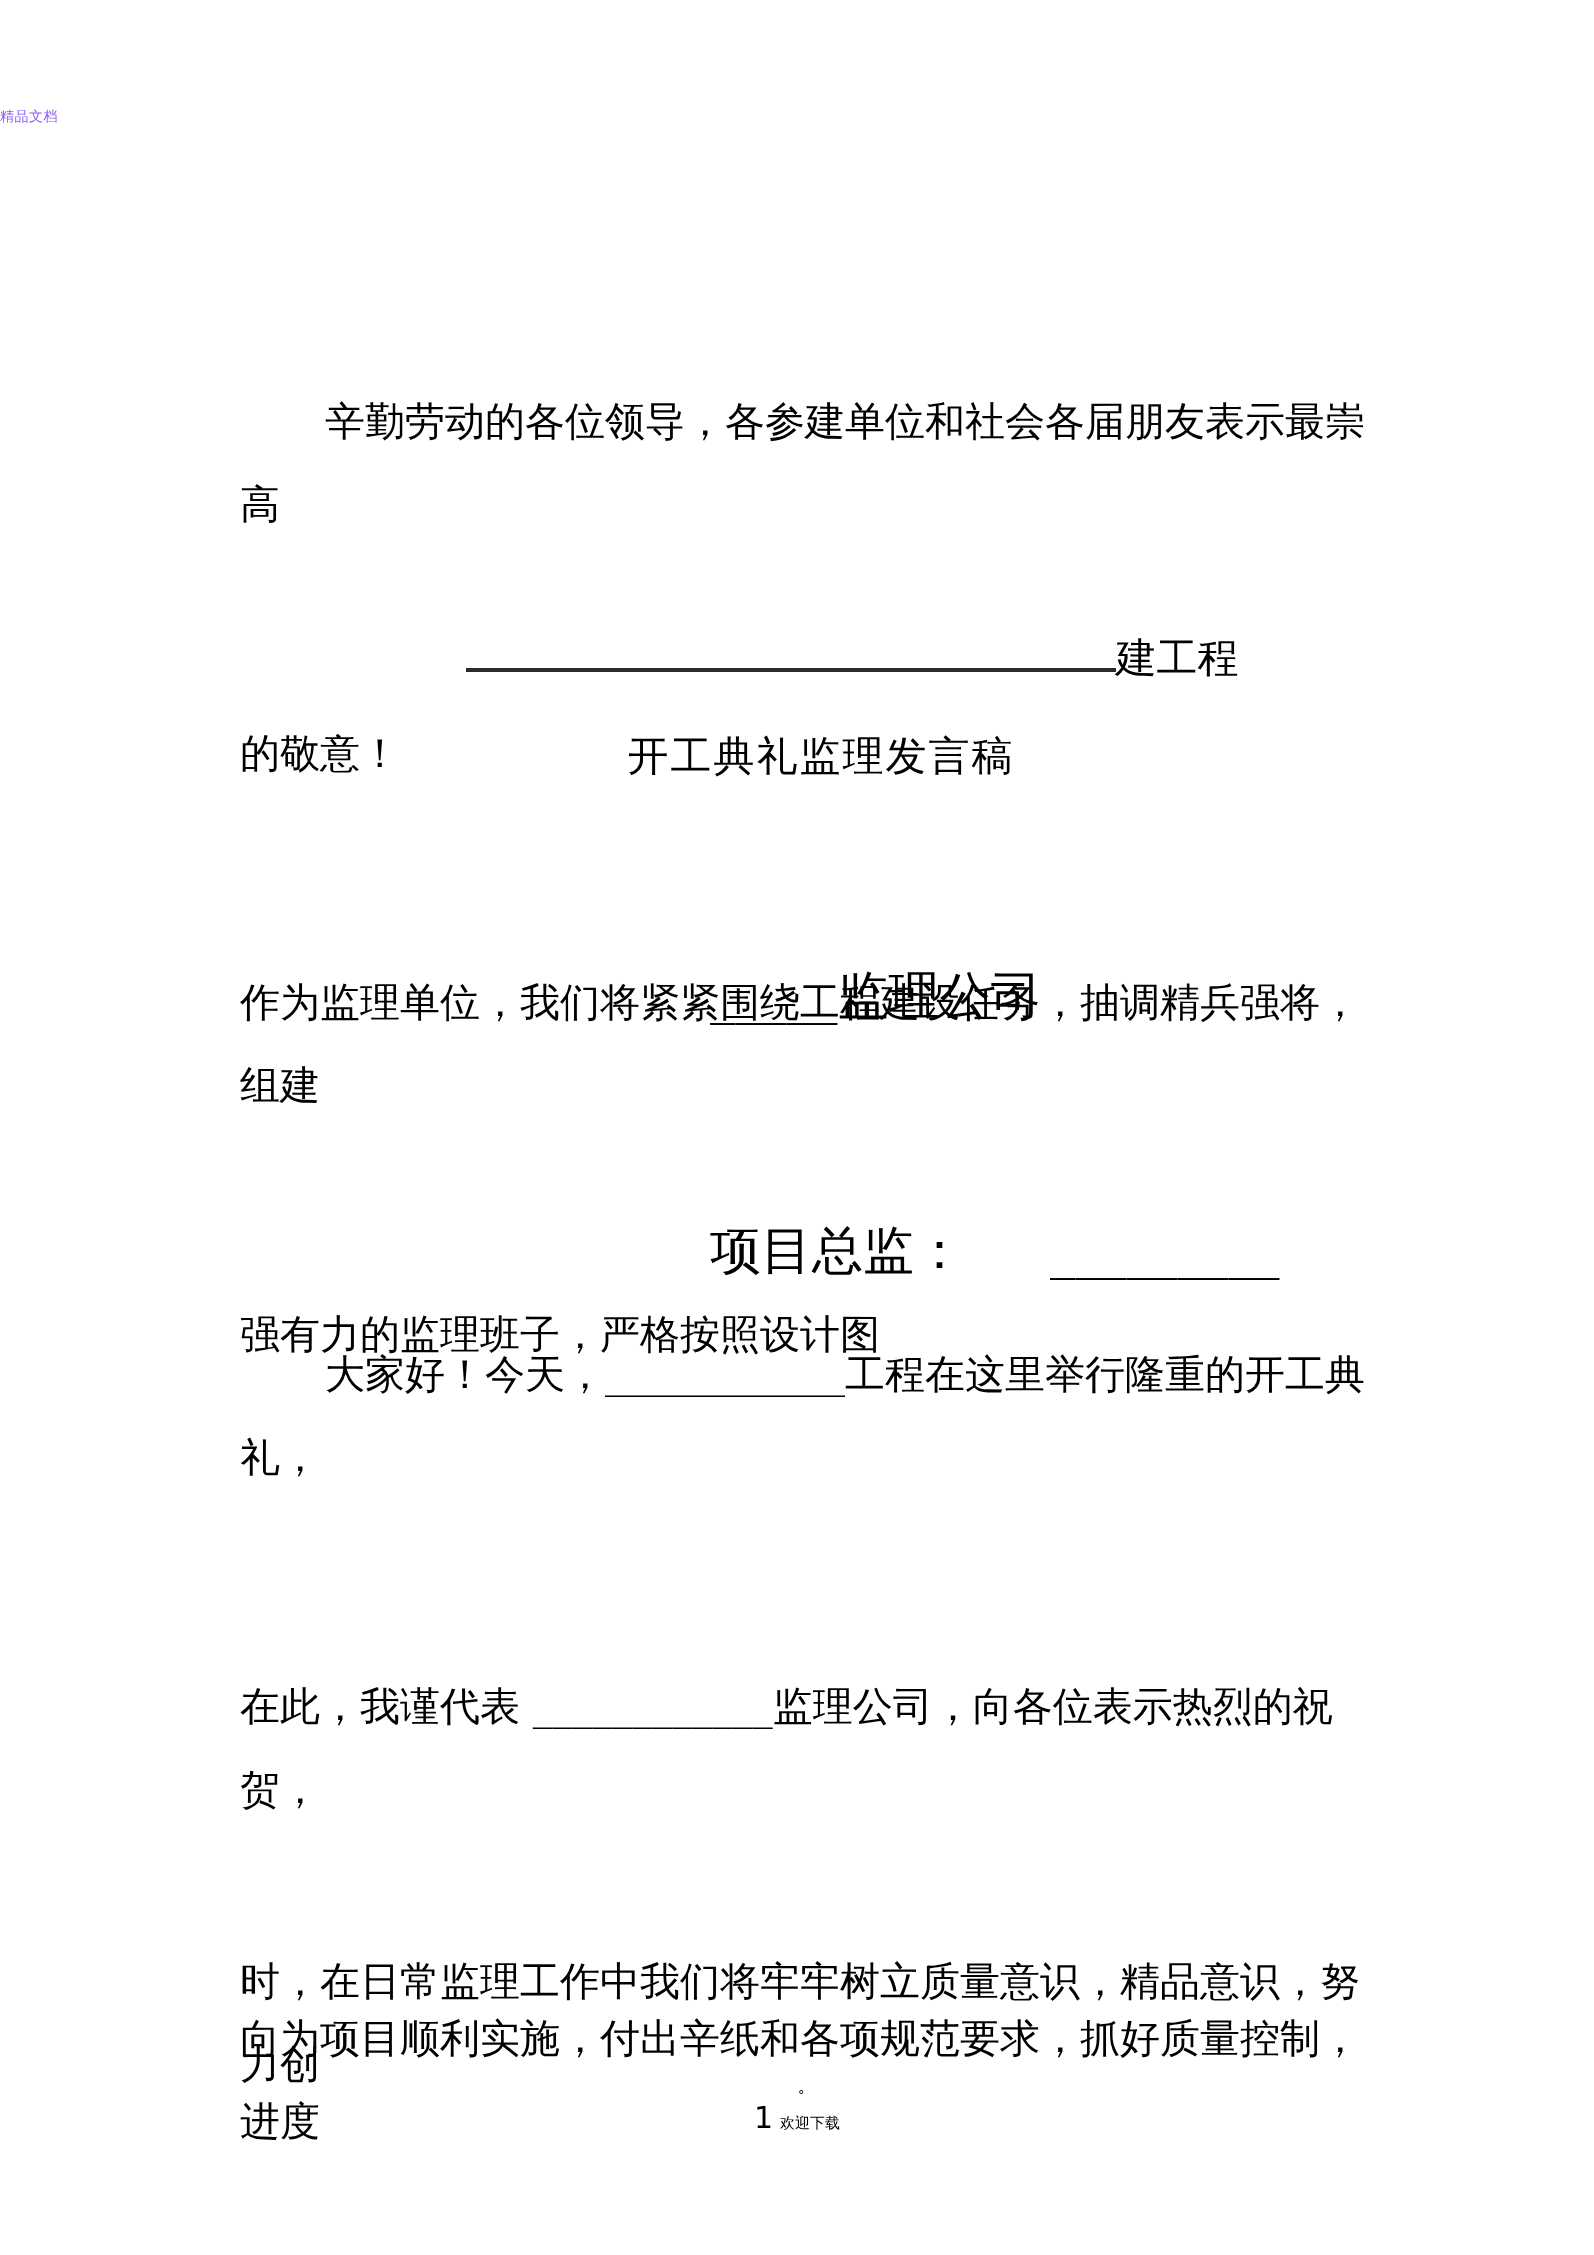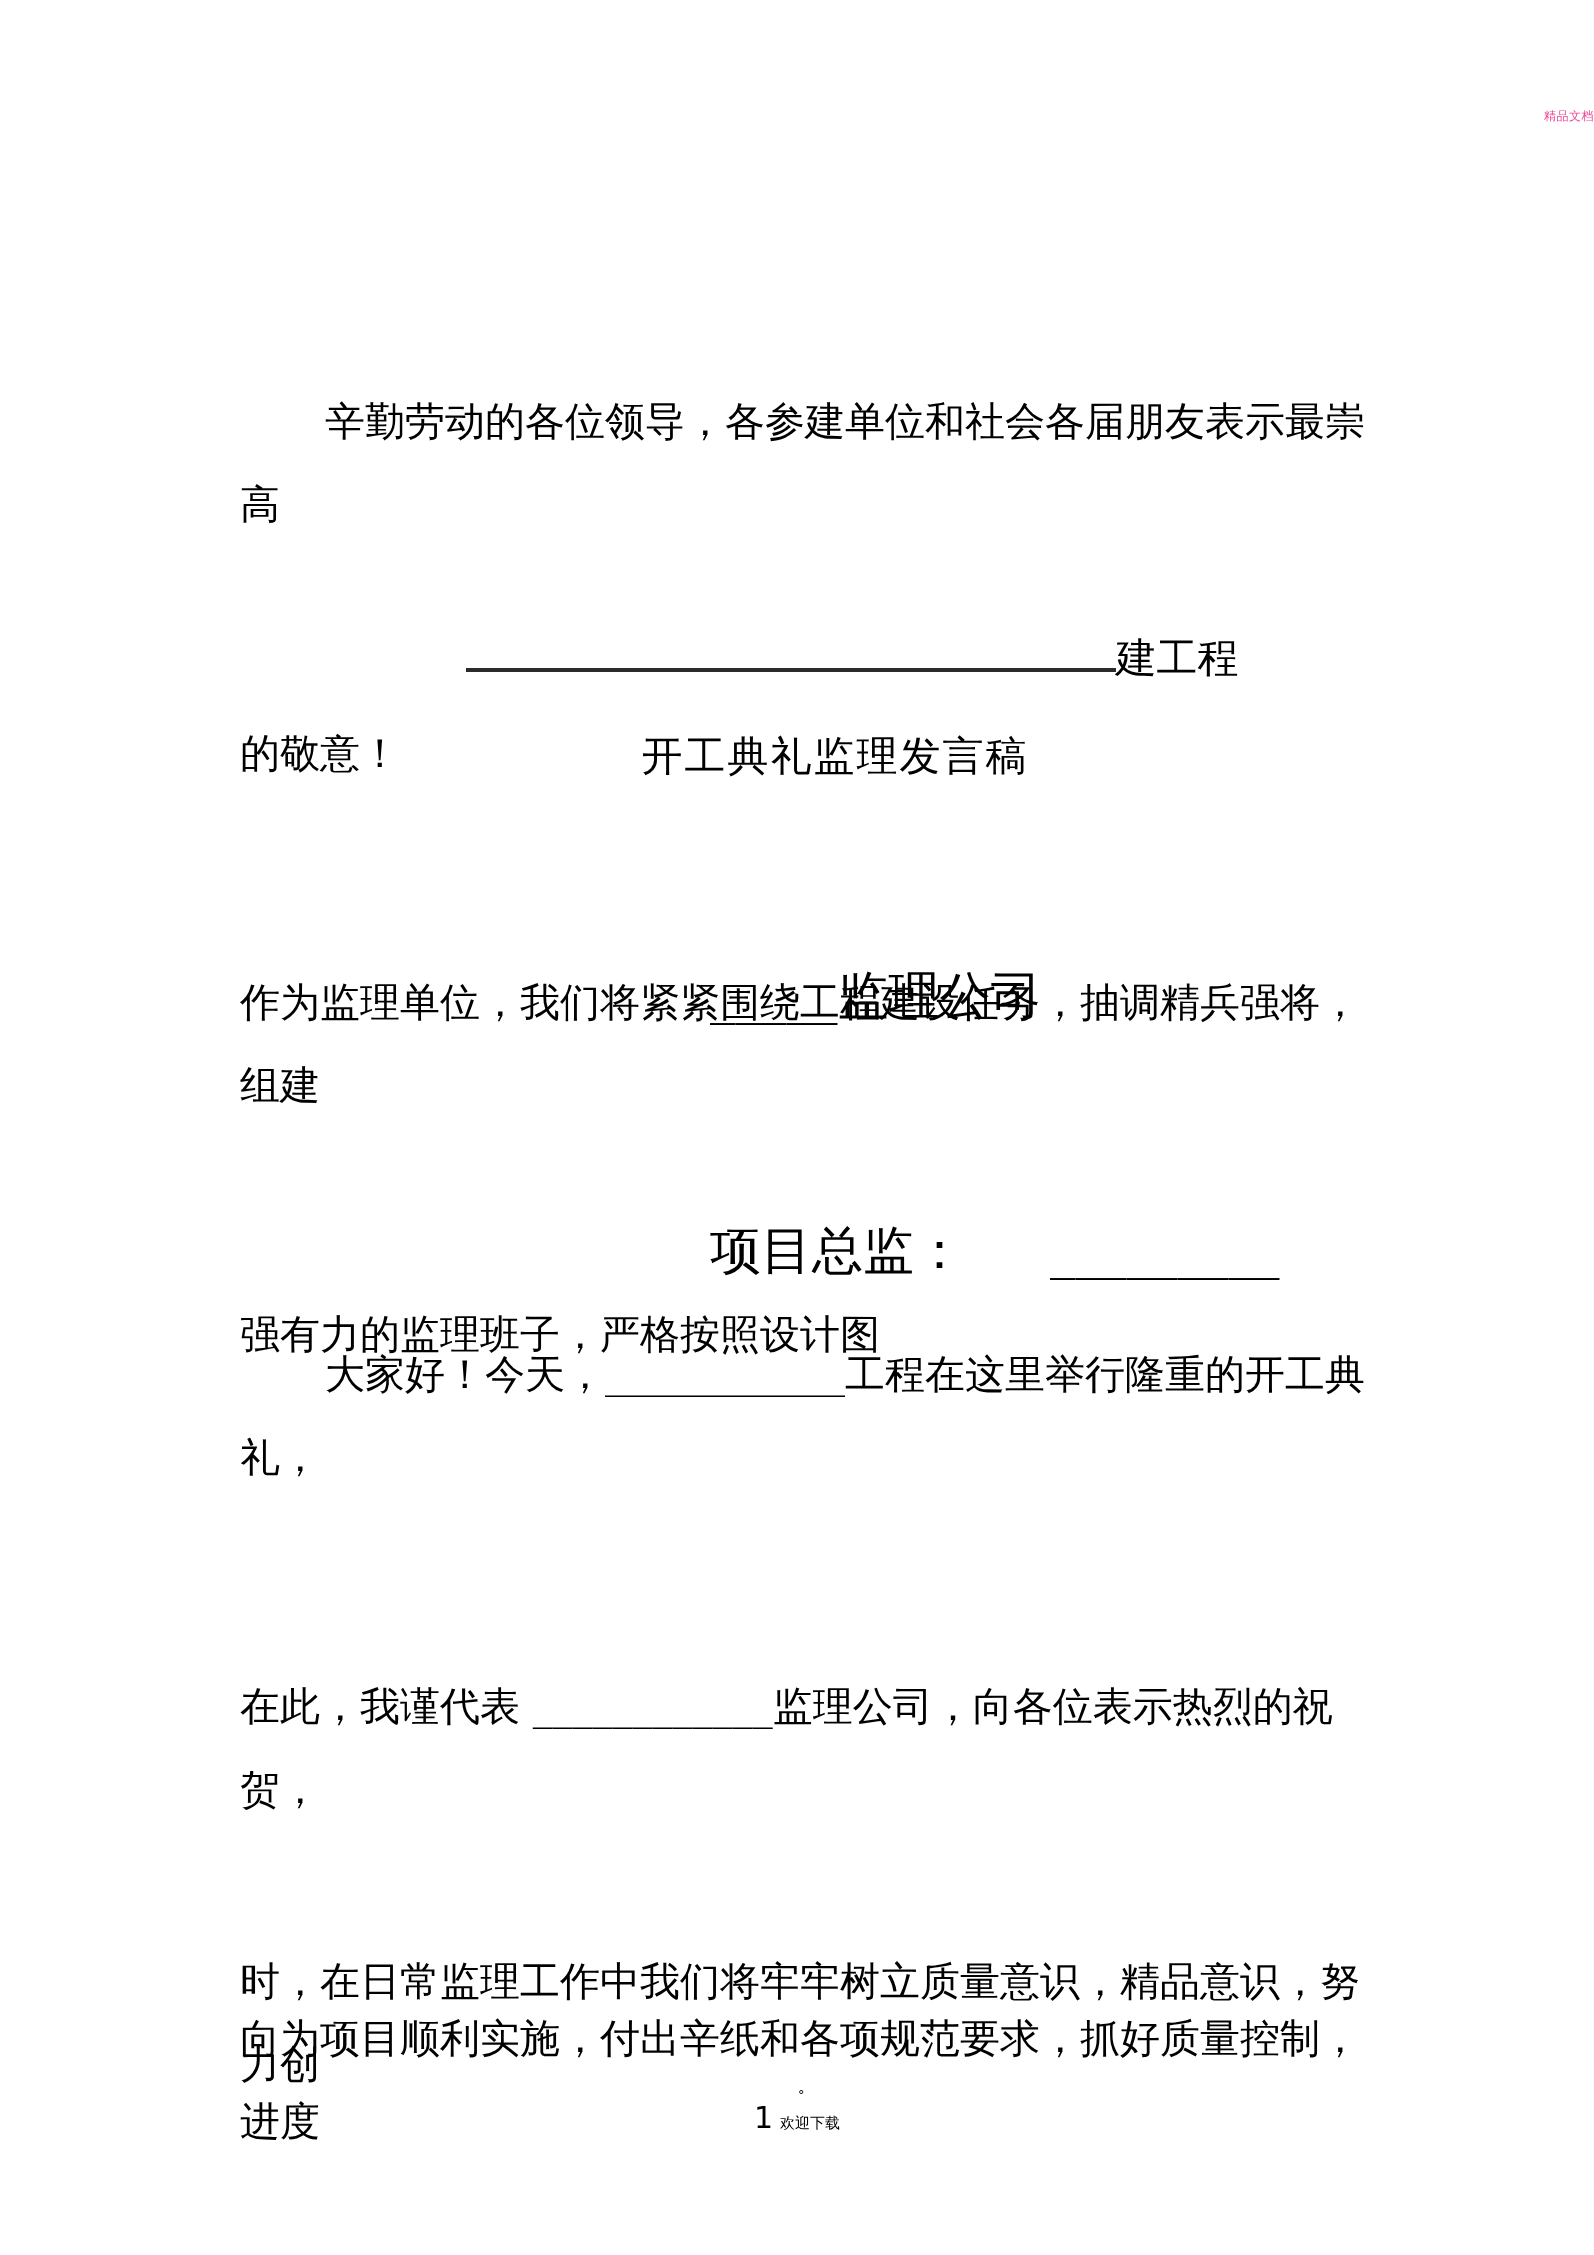--- a/index.html
+++ b/index.html
@@ -9,24 +9,24 @@
     height:2255px;
     margin:0 auto;
     background:#ffffff;
     color:#000000;
     font-family:"DejaVu Serif","Liberation Serif",serif;
     overflow:hidden;
   }
   .watermark{
     position:absolute;
     top:108px; left:0; right:0;
-    text-align:right;
+    text-align:left;
     font-family:"DejaVu Sans","Liberation Sans",sans-serif;
-    font-size:12px;
-    color:#ec4899;
+    font-size:14px;
+    color:#8b5cf6;
     letter-spacing:0.5px;
   }
   .textblock{
     position:absolute;
     left:240px;
     width:1130px;
     font-size:40px;
     line-height:83px;
     white-space:pre-wrap;
   }
@@ -41,21 +41,21 @@
     line-height:92px;
     color:#000000;
   }
   .title-line1{position:relative; left:52px; white-space:nowrap;}
   .title-blank{
     display:inline-block;
     width:650px;
     height:6px;
     border-bottom:4px solid #2b2b2b;
   }
-  .title-line2{position:relative; left:35px; margin-top:6px; letter-spacing:2px; white-space:nowrap;}
+  .title-line2{position:relative; left:21px; margin-top:6px; letter-spacing:2px; white-space:nowrap;}
   .byline{
     position:absolute;
     top:868px; left:240px; width:1120px;
     text-align:center;
     font-size:51px;
     line-height:85px;
   }
   .byline-company{position:relative; left:27px; white-space:pre;}
   .byline-director{position:relative; left:146px; white-space:pre;}
   .director-blank{margin-left:85px;}

